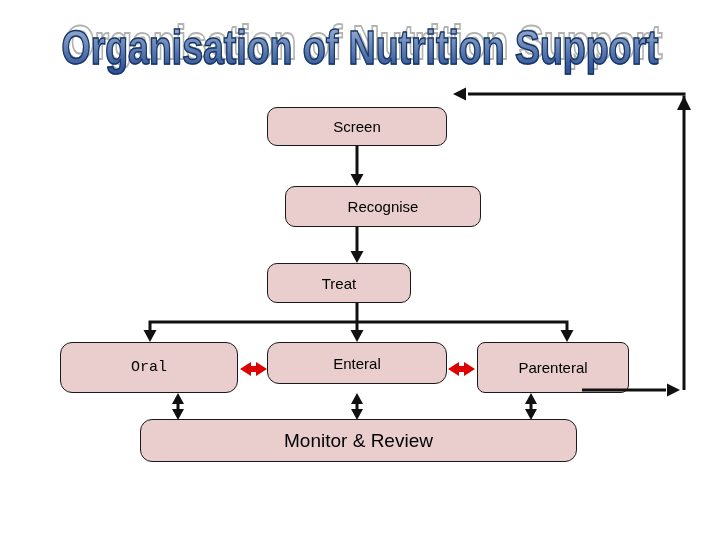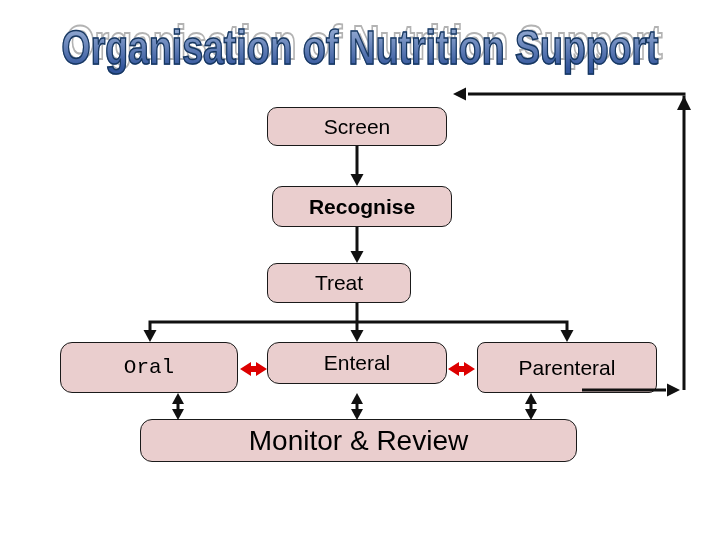--- a/index.html
+++ b/index.html
@@ -55,29 +55,29 @@
 
   
   .node{
     position:absolute;
     box-sizing:border-box;
     background:var(--node-fill);
     border:1.5px solid var(--node-border);
     border-radius:10px;
     display:flex;align-items:center;justify-content:center;
     color:var(--node-text);
-    font-size:21px;
+    font-size:15px;
   }
   .node-screen     {left:267px;top:107px;width:180px;height:39px;}
-  .node-recognise  {left:272px;top:186px;width:180px;height:41px;font-weight:bold;}
+  .node-recognise  {left:285px;top:186px;width:196px;height:41px;}
   .node-treat      {left:267px;top:263px;width:144px;height:40px;}
   .node-oral       {left:60px; top:342px;width:178px;height:51px;border-radius:12px;font-family:Liberation Mono, monospace;}
   .node-enteral    {left:267px;top:342px;width:180px;height:42px;border-radius:12px;}
-  .node-parenteral {left:477px;top:342px;width:180px;height:51px;border-radius:8px;}
-  .node-monitor    {left:140px;top:419px;width:437px;height:43px;border-radius:12px;font-size:28px;}
+  .node-parenteral {left:477px;top:342px;width:152px;height:51px;border-radius:8px;}
+  .node-monitor    {left:140px;top:419px;width:437px;height:43px;border-radius:12px;font-size:19px;}
 
   
   svg.connectors{position:absolute;left:0;top:0;pointer-events:none;}
   .connector-line{stroke:var(--connector);stroke-width:3;fill:none;}
   .arrow-head{fill:var(--connector);stroke:none;}
   .swap-arrow-shape{fill:var(--swap-arrow);stroke:none;}
 </style>
 </head>
 <body>
 

